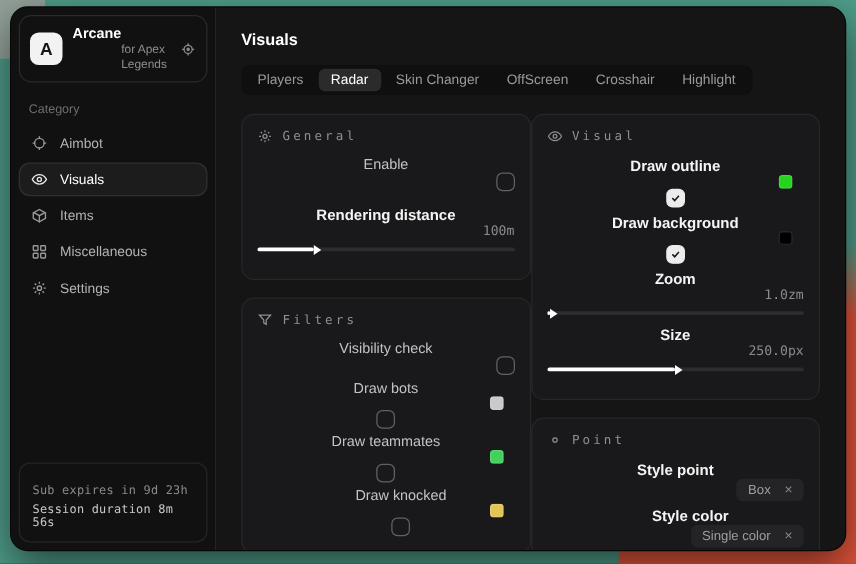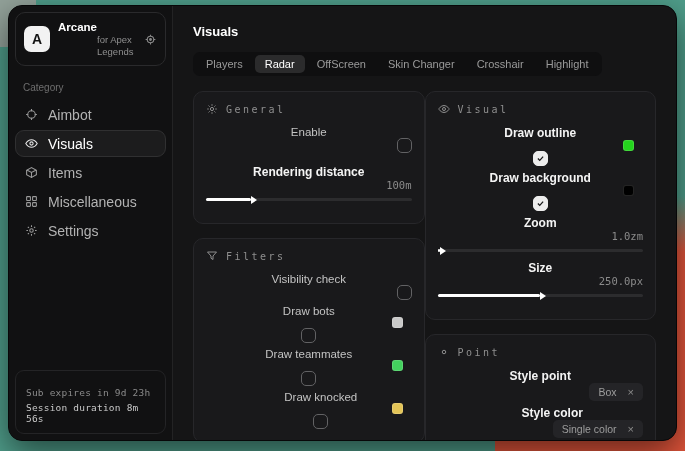--- a/index.html
+++ b/index.html
@@ -22,21 +22,21 @@
   .logo-badge { width:26px; height:26px; background:#f2f2f2; border-radius:7px;
     color:#141414; font-weight:bold; font-size:14px; display:flex; align-items:center;
     justify-content:center; flex-shrink:0; }
   .logo-title { font-size:11.5px; font-weight:bold; color:#ffffff; line-height:1.25; }
   .logo-sub { font-size:9.5px; color:#8f8f8f; line-height:1.25;margin-left:39px; }
   .logo-gear { margin-left:auto; color:#8a8a8a; display:flex; cursor:pointer; }
 
   .category-label { font-size:10px; color:#6e6e6e; padding:8px 8px 7px; }
 
   .nav-item { display:flex; align-items:center; gap:10px; height:27px; padding:0 9px;
-    color:#b3b3b3; font-size:14px; border-radius:9px; border:1px solid transparent;
+    color:#b3b3b3; font-size:11px; border-radius:9px; border:1px solid transparent;
     margin:1px 0; cursor:pointer; }
   .nav-item .ic { display:flex; color:#9a9a9a; }
   .nav-item.active { background:#1c1c1d; border-color:#303031; color:#ffffff; }
   .nav-item.active .ic { color:#e6e6e6; }
 
   .sidebar-footer { margin-top:auto; border:1px solid #242426; border-radius:9px;
     padding:16px 10px 9px; font-family:"DejaVu Sans Mono", monospace; }
   .sf-line1 { font-size:9.5px; color:#8a8a8a; margin-bottom:4px; letter-spacing:.2px; }
   .sf-line2 { font-size:9.5px; color:#c9c9c9; letter-spacing:.2px; }
 
@@ -177,22 +177,22 @@
       <div class="sf-line2">Session duration 8m 56s</div>
     </div>
   </div>
 
   <div class="main">
     <div class="page-title">Visuals</div>
 
     <div class="tabbar">
       <div class="tab">Players</div>
       <div class="tab active">Radar</div>
+      <div class="tab">Skin Changer</div>
       <div class="tab">OffScreen</div>
-      <div class="tab">Skin Changer</div>
       <div class="tab">Crosshair</div>
       <div class="tab">Highlight</div>
     </div>
 
     <div class="columns">
 
       <div class="col">
         <div class="card">
           <div class="card-header">
             <span class="ic">

